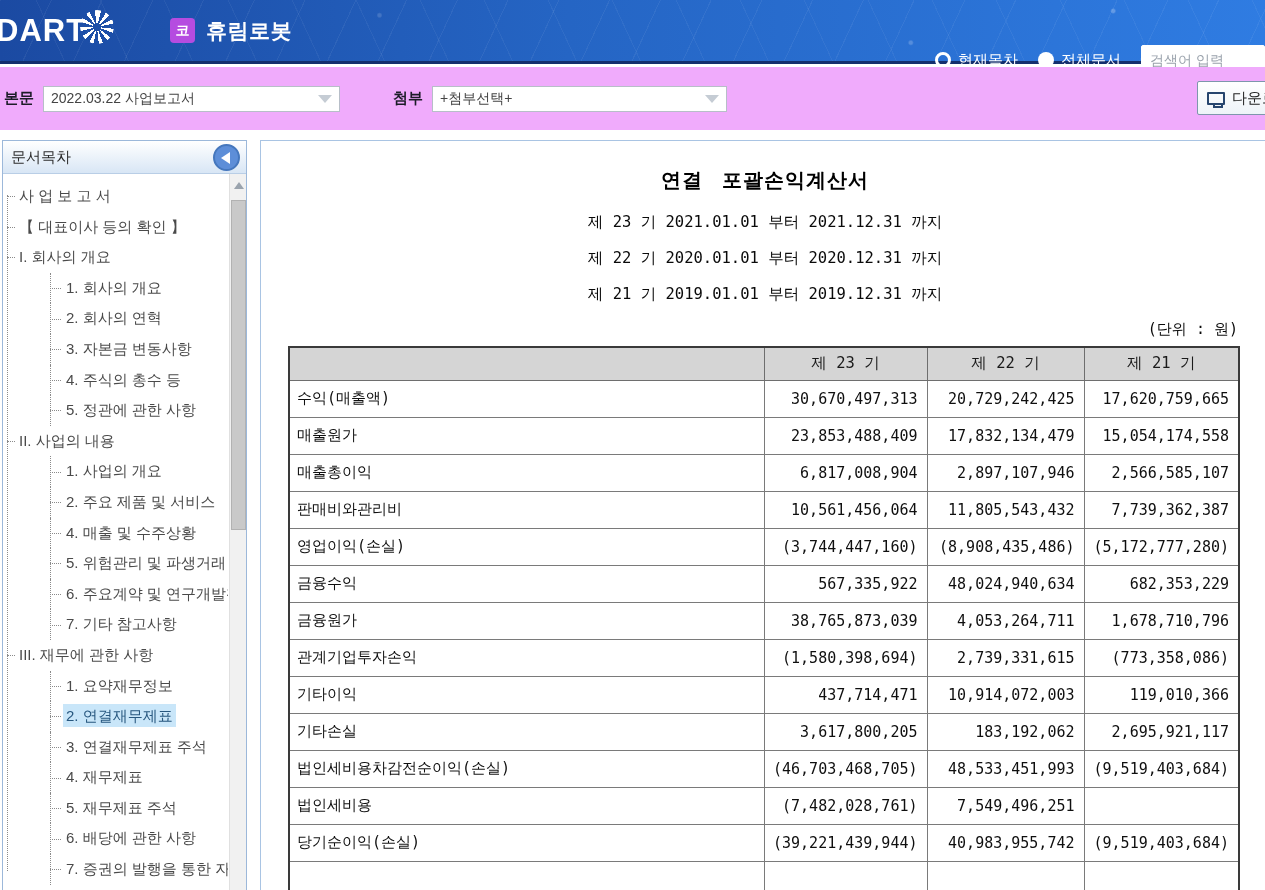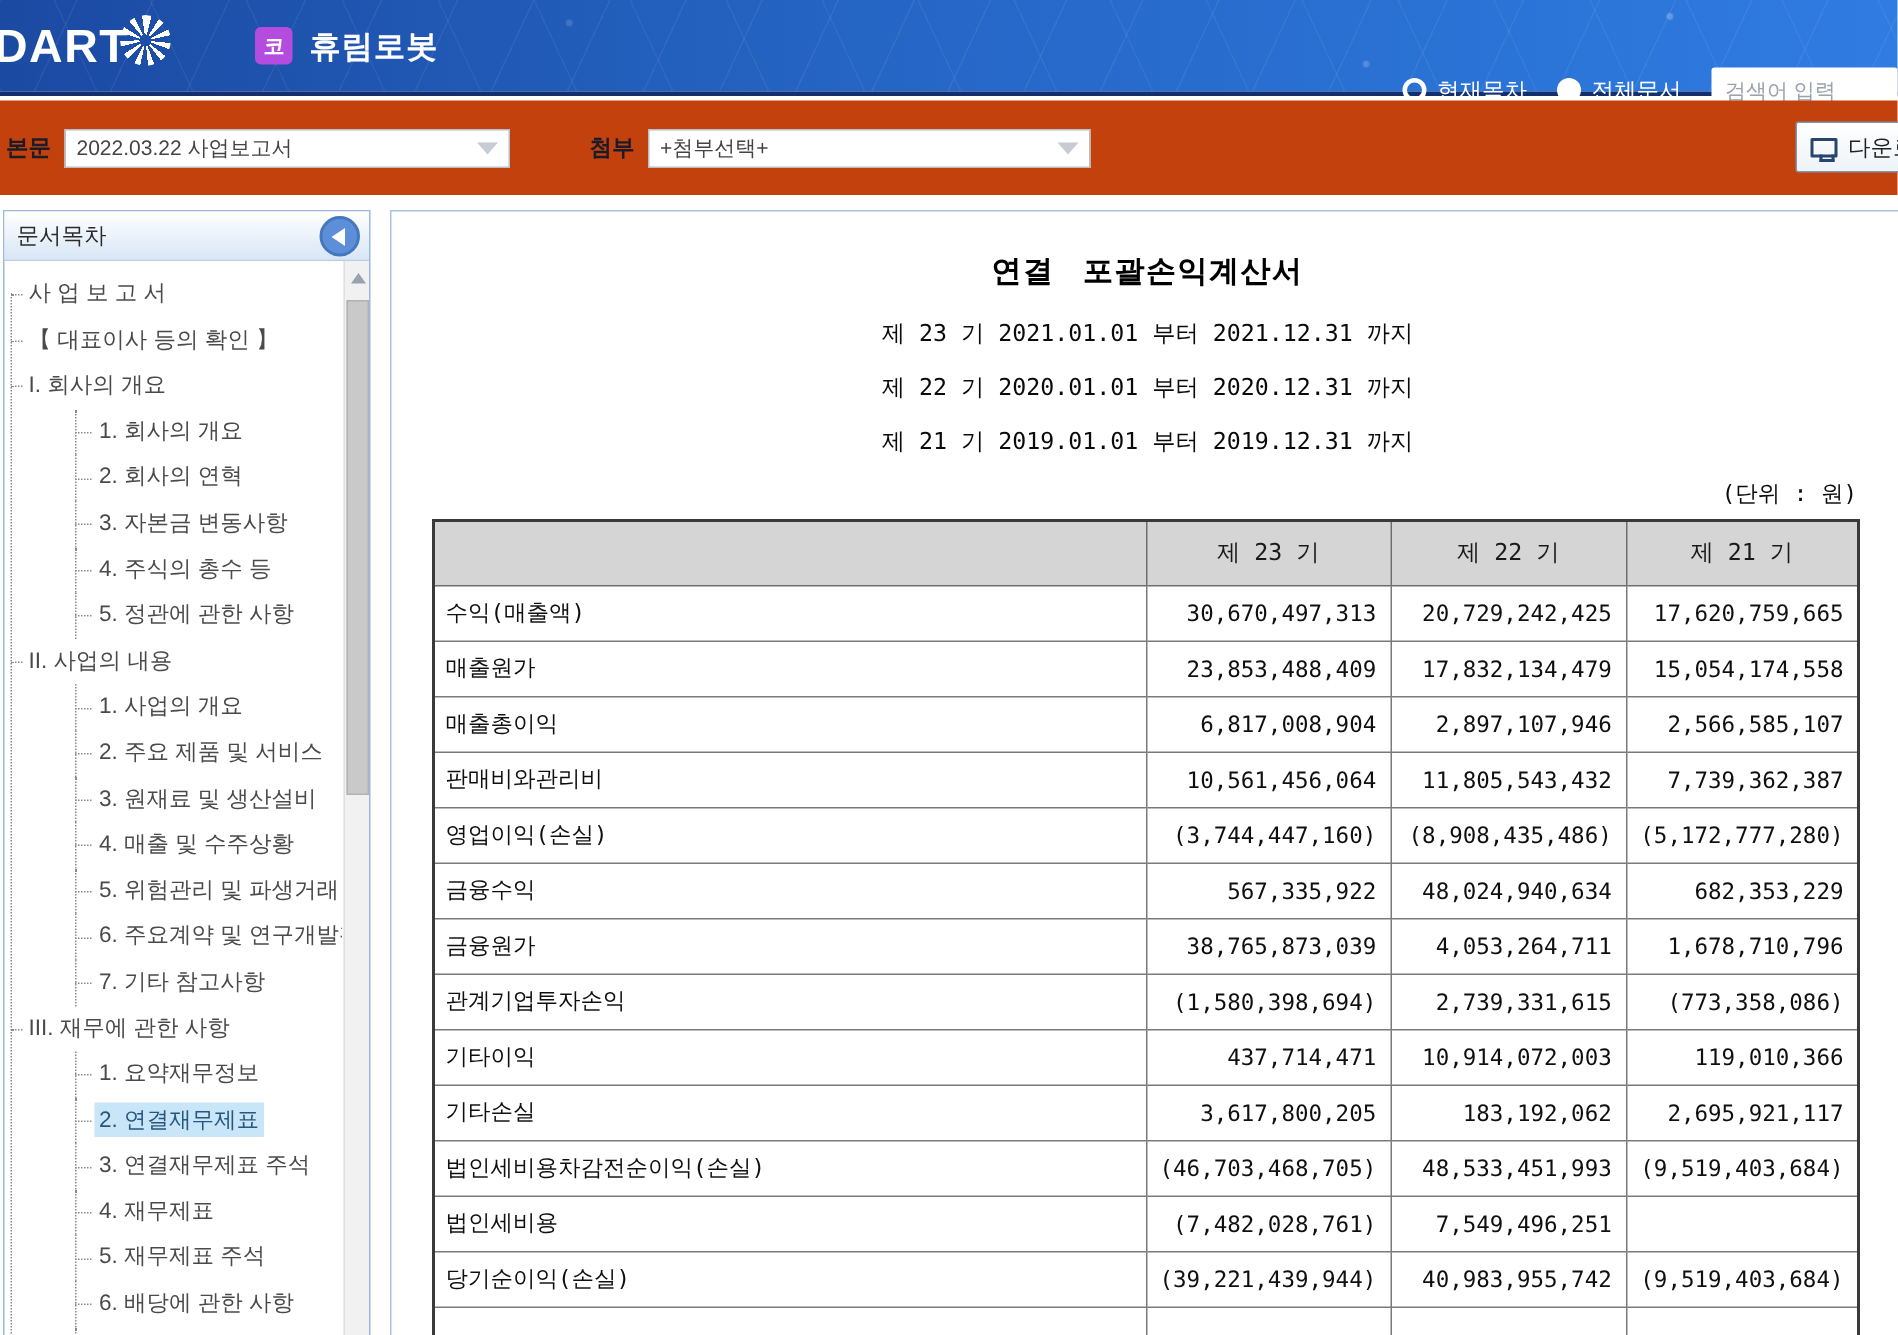--- a/index.html
+++ b/index.html
@@ -33,21 +33,21 @@
     margin-right:20px; cursor:pointer; white-space:nowrap; }
   .radio { width:16px; height:16px; border-radius:50%; display:inline-block; }
   .radio.ring { border:3px solid #fff; background:transparent; }
   .radio.disc { background:#fff; }
   .search { width:124px; height:30px; border:1px solid #fff; border-radius:2px;
     font-size:14px; padding:0 8px; color:#333; outline:none; }
   .search::placeholder { color:#9aa2ac; }
 
   
   .toolbar { position:absolute; left:0; top:67px; width:1265px; height:63px;
-    background:#c2410c; display:flex; align-items:center; }
+    background:#f0abfc; display:flex; align-items:center; }
   .tb-label { font-size:15px; font-weight:bold; color:#1c1c28; margin-left:4px; white-space:nowrap; }
   .tb-label.second { margin-left:53px; }
   .select { height:26px; background:#fff; border:1px solid #b7bec8; display:flex;
     align-items:center; justify-content:space-between; padding:0 7px; margin-left:9px;
     font-size:14px; color:#444; cursor:pointer; }
   .select.doc { width:297px; }
   .select.attach { width:295px; }
   .chev { width:0; height:0; border-left:7px solid transparent; border-right:7px solid transparent;
     border-top:8px solid #c5ccd4; }
   .dl-btn { position:absolute; left:1197px; top:14px; width:130px; height:34px;
@@ -99,21 +99,21 @@
   .main { position:absolute; left:260px; top:140px; width:1010px; height:760px;
     border:1px solid #a9c4e3; background:#fff; overflow:hidden;
     font-family:"DejaVu Sans Mono","Liberation Sans",sans-serif; }
   .doc-title { margin-top:26px; text-align:center; font-size:20px; font-weight:bold;
     color:#000; letter-spacing:1px; word-spacing:6px; }
   .periods { margin-top:10px; }
   .period { text-align:center; font-size:15.5px; color:#0a0a0a; line-height:36px; }
   .unit { width:950px; margin:8px 0 7px 27px; text-align:right; font-size:15px; color:#0a0a0a; }
   table.fin { margin-left:27px; width:950px; border-collapse:collapse; table-layout:fixed;
     border:2px solid #3a3a3a; }
-  table.fin th { background:#d5d5d5; font-weight:normal; height:43px; font-size:15.5px;
+  table.fin th { background:#d5d5d5; font-weight:normal; height:33px; font-size:15.5px;
     border:1px solid #6e6e6e; color:#1a1a1a; }
   table.fin td { height:37px; font-size:15px; border:1px solid #7a7a7a; color:#0f0f0f; }
   td.lbl { text-align:left; padding-left:7px;margin-left:24px; }
   td.val { text-align:right; padding-right:9px; }
 </style>
 </head>
 <body>
 
 <div class="header">
   <div class="logo">
@@ -165,21 +165,20 @@
         <div class="tree-item lvl0"><span class="tree-label">【 대표이사 등의 확인 】</span></div>
         <div class="tree-item lvl0"><span class="tree-label">I. 회사의 개요</span></div>
         <div class="tree-item lvl1"><span class="tree-label">1. 회사의 개요</span></div>
         <div class="tree-item lvl1"><span class="tree-label">2. 회사의 연혁</span></div>
         <div class="tree-item lvl1"><span class="tree-label">3. 자본금 변동사항</span></div>
         <div class="tree-item lvl1"><span class="tree-label">4. 주식의 총수 등</span></div>
         <div class="tree-item lvl1"><span class="tree-label">5. 정관에 관한 사항</span></div>
         <div class="tree-item lvl0"><span class="tree-label">II. 사업의 내용</span></div>
         <div class="tree-item lvl1"><span class="tree-label">1. 사업의 개요</span></div>
         <div class="tree-item lvl1"><span class="tree-label">2. 주요 제품 및 서비스</span></div>
-        <div class="tree-item lvl1"><span class="tree-label">3. 원재료 및 생산설비</span></div>
         <div class="tree-item lvl1"><span class="tree-label">4. 매출 및 수주상황</span></div>
         <div class="tree-item lvl1"><span class="tree-label">5. 위험관리 및 파생거래</span></div>
         <div class="tree-item lvl1"><span class="tree-label">6. 주요계약 및 연구개발활동</span></div>
         <div class="tree-item lvl1"><span class="tree-label">7. 기타 참고사항</span></div>
         <div class="tree-item lvl0"><span class="tree-label">III. 재무에 관한 사항</span></div>
         <div class="tree-item lvl1"><span class="tree-label">1. 요약재무정보</span></div>
         <div class="tree-item lvl1 selected"><span class="tree-label">2. 연결재무제표</span></div>
         <div class="tree-item lvl1"><span class="tree-label">3. 연결재무제표 주석</span></div>
         <div class="tree-item lvl1"><span class="tree-label">4. 재무제표</span></div>
         <div class="tree-item lvl1"><span class="tree-label">5. 재무제표 주석</span></div>

